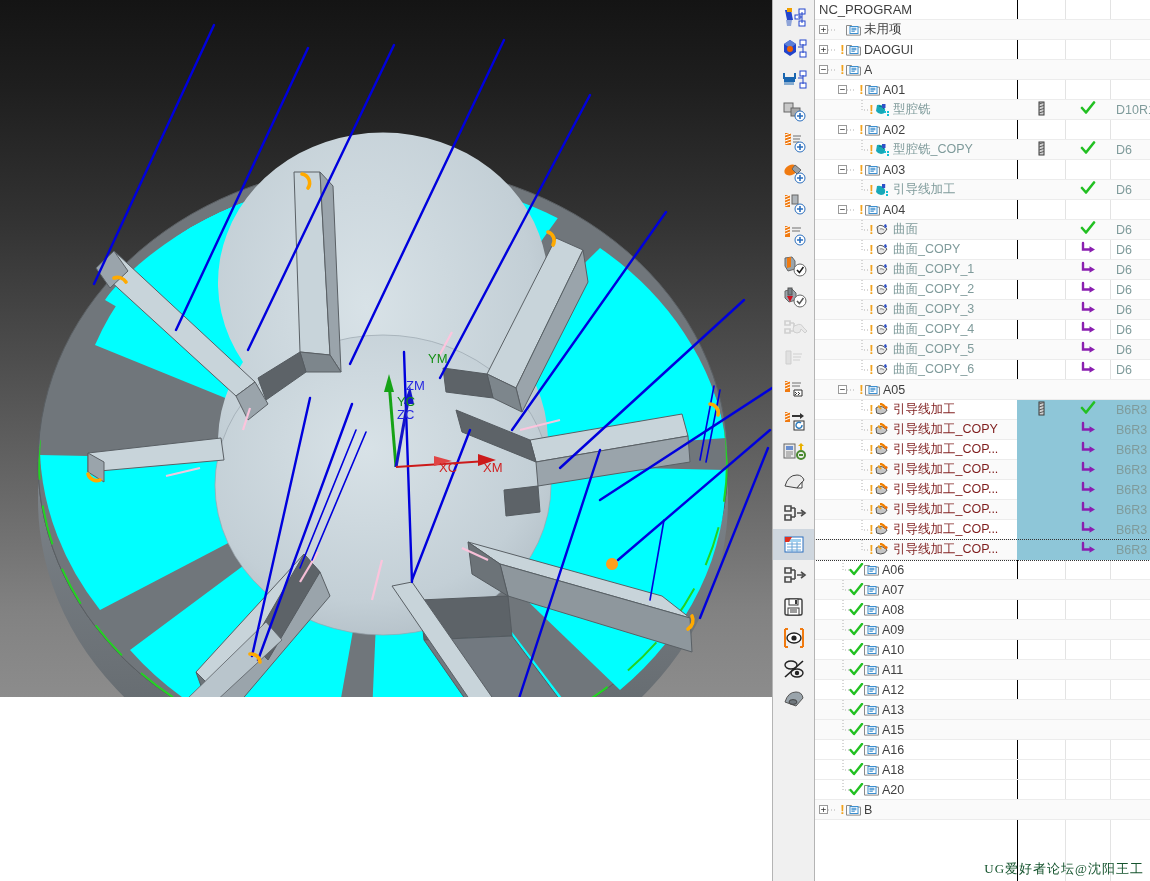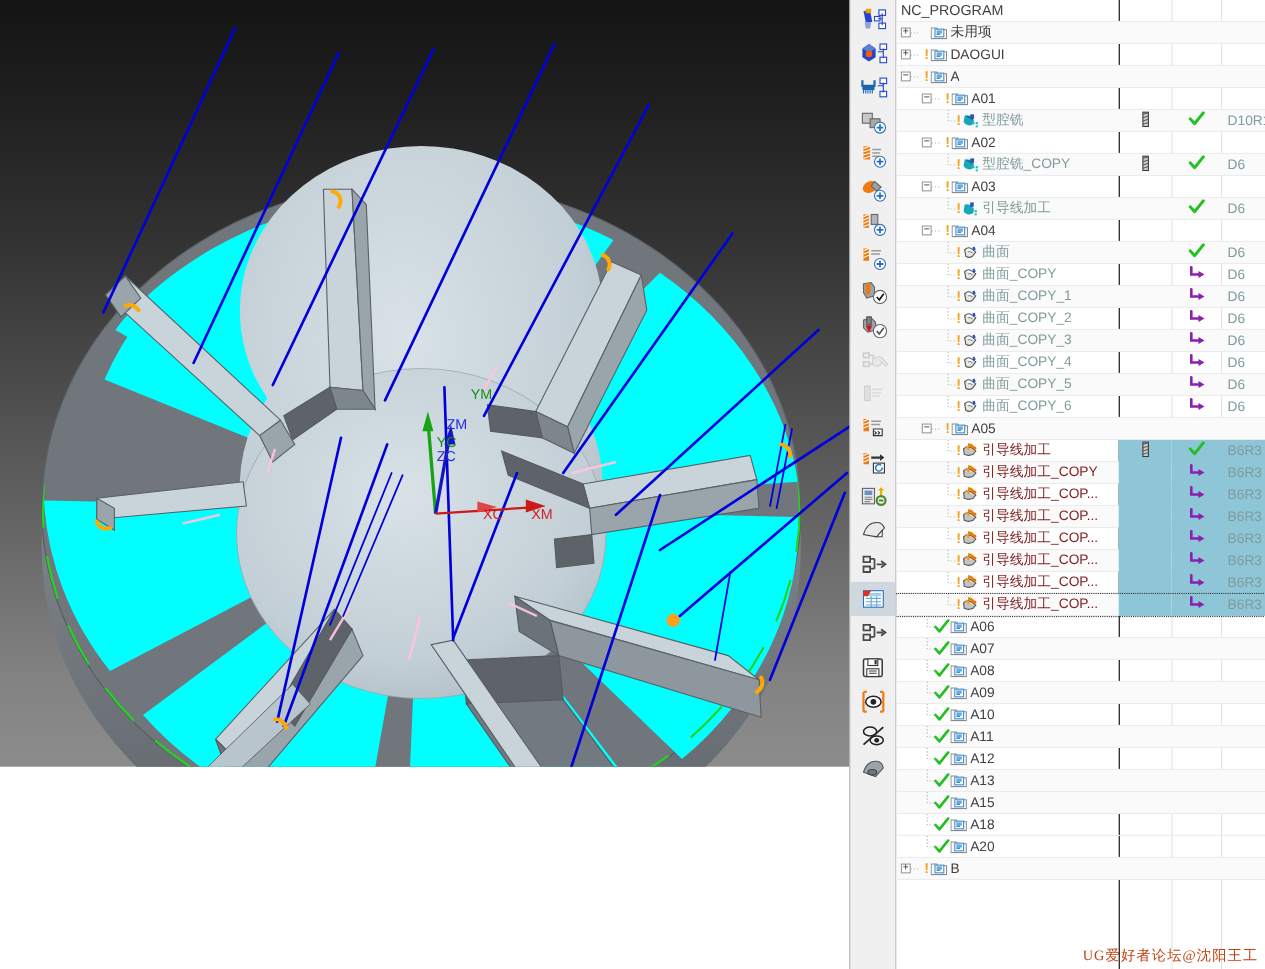--- a/index.html
+++ b/index.html
@@ -95,21 +95,21 @@
   .bang-space { flex: 0 0 7px; }
   .ico { flex: 0 0 auto; display: inline-flex; align-items: center; margin-right: 3px; }
   .lbl { overflow: hidden; text-overflow: clip; }
   .lbl.folder { color: #404040; }
   .lbl.op { color: #7f9b9b; }
   .row.sel .lbl.op { color: #7f1d1d; }
 
   .watermark {
     position: absolute; right: 6px; bottom: 3px;
     font-family: "Liberation Serif", serif;
-    font-size: 13px; color: #c2410c; letter-spacing: 1px;
+    font-size: 13px; color: #14532d; letter-spacing: 1px;
     pointer-events: none; white-space: nowrap;
   }
 </style>
 </head>
 <body>
 
 <div id="app">
 
   <div id="viewport">
     <svg width="772" height="881" viewBox="0 0 772 881">
@@ -1412,21 +1412,21 @@
                 <path d="M1.5 7 L5 11 L13 1" stroke="#22c022" stroke-width="2.4" fill="none" stroke-linecap="round" stroke-linejoin="round"></path>
               </svg>
             </span>
             <span class="ico">
               <svg width="15" height="13" viewBox="0 0 15 13">
                 <path d="M0.5 2.5 h5 l1.2 1.6 h7.8 v8 h-14 Z" fill="#fbfbfb" stroke="#8a8a8a"></path>
                 <rect x="4" y="3.5" width="8" height="7" fill="#fff" stroke="#3c8fd0"></rect>
                 <path d="M5.4 5.3 h5 M5.4 6.8 h5 M5.4 8.3 h3.4" stroke="#3c8fd0" stroke-width="1.1"></path>
               </svg>
             </span>
-            <span class="lbl folder">A18</span>
+            <span class="lbl folder">A16</span>
           </div>
           <div class="cell c-tool"></div>
           <div class="cell c-stat"></div>
           <div class="cell c-cut"></div>
         </div>
         <div class="row">
           <div class="name-cell">
             <span class="indent" style="width: 23px;"></span>
             <span class="dots"><svg width="11" height="20">
                 <path d="M5 0 V10 H11" stroke="#b0b0b0" stroke-width="1" stroke-dasharray="1 2" fill="none"></path>
@@ -1436,20 +1436,44 @@
                 <path d="M1.5 7 L5 11 L13 1" stroke="#22c022" stroke-width="2.4" fill="none" stroke-linecap="round" stroke-linejoin="round"></path>
               </svg>
             </span>
             <span class="ico">
               <svg width="15" height="13" viewBox="0 0 15 13">
                 <path d="M0.5 2.5 h5 l1.2 1.6 h7.8 v8 h-14 Z" fill="#fbfbfb" stroke="#8a8a8a"></path>
                 <rect x="4" y="3.5" width="8" height="7" fill="#fff" stroke="#3c8fd0"></rect>
                 <path d="M5.4 5.3 h5 M5.4 6.8 h5 M5.4 8.3 h3.4" stroke="#3c8fd0" stroke-width="1.1"></path>
               </svg>
             </span>
+            <span class="lbl folder">A18</span>
+          </div>
+          <div class="cell c-tool"></div>
+          <div class="cell c-stat"></div>
+          <div class="cell c-cut"></div>
+        </div>
+        <div class="row">
+          <div class="name-cell">
+            <span class="indent" style="width: 23px;"></span>
+            <span class="dots"><svg width="11" height="20">
+                <path d="M5 0 V10 H11" stroke="#b0b0b0" stroke-width="1" stroke-dasharray="1 2" fill="none"></path>
+              </svg></span>
+            <span class="ico" style="margin-right: 0px;">
+              <svg width="15" height="14" viewBox="0 0 15 14">
+                <path d="M1.5 7 L5 11 L13 1" stroke="#22c022" stroke-width="2.4" fill="none" stroke-linecap="round" stroke-linejoin="round"></path>
+              </svg>
+            </span>
+            <span class="ico">
+              <svg width="15" height="13" viewBox="0 0 15 13">
+                <path d="M0.5 2.5 h5 l1.2 1.6 h7.8 v8 h-14 Z" fill="#fbfbfb" stroke="#8a8a8a"></path>
+                <rect x="4" y="3.5" width="8" height="7" fill="#fff" stroke="#3c8fd0"></rect>
+                <path d="M5.4 5.3 h5 M5.4 6.8 h5 M5.4 8.3 h3.4" stroke="#3c8fd0" stroke-width="1.1"></path>
+              </svg>
+            </span>
             <span class="lbl folder">A20</span>
           </div>
           <div class="cell c-tool"></div>
           <div class="cell c-stat"></div>
           <div class="cell c-cut"></div>
         </div>
         <div class="row alt">
           <div class="name-cell">
             <span class="indent" style="width: 4px;"></span>
             <span class="pm">+</span>

